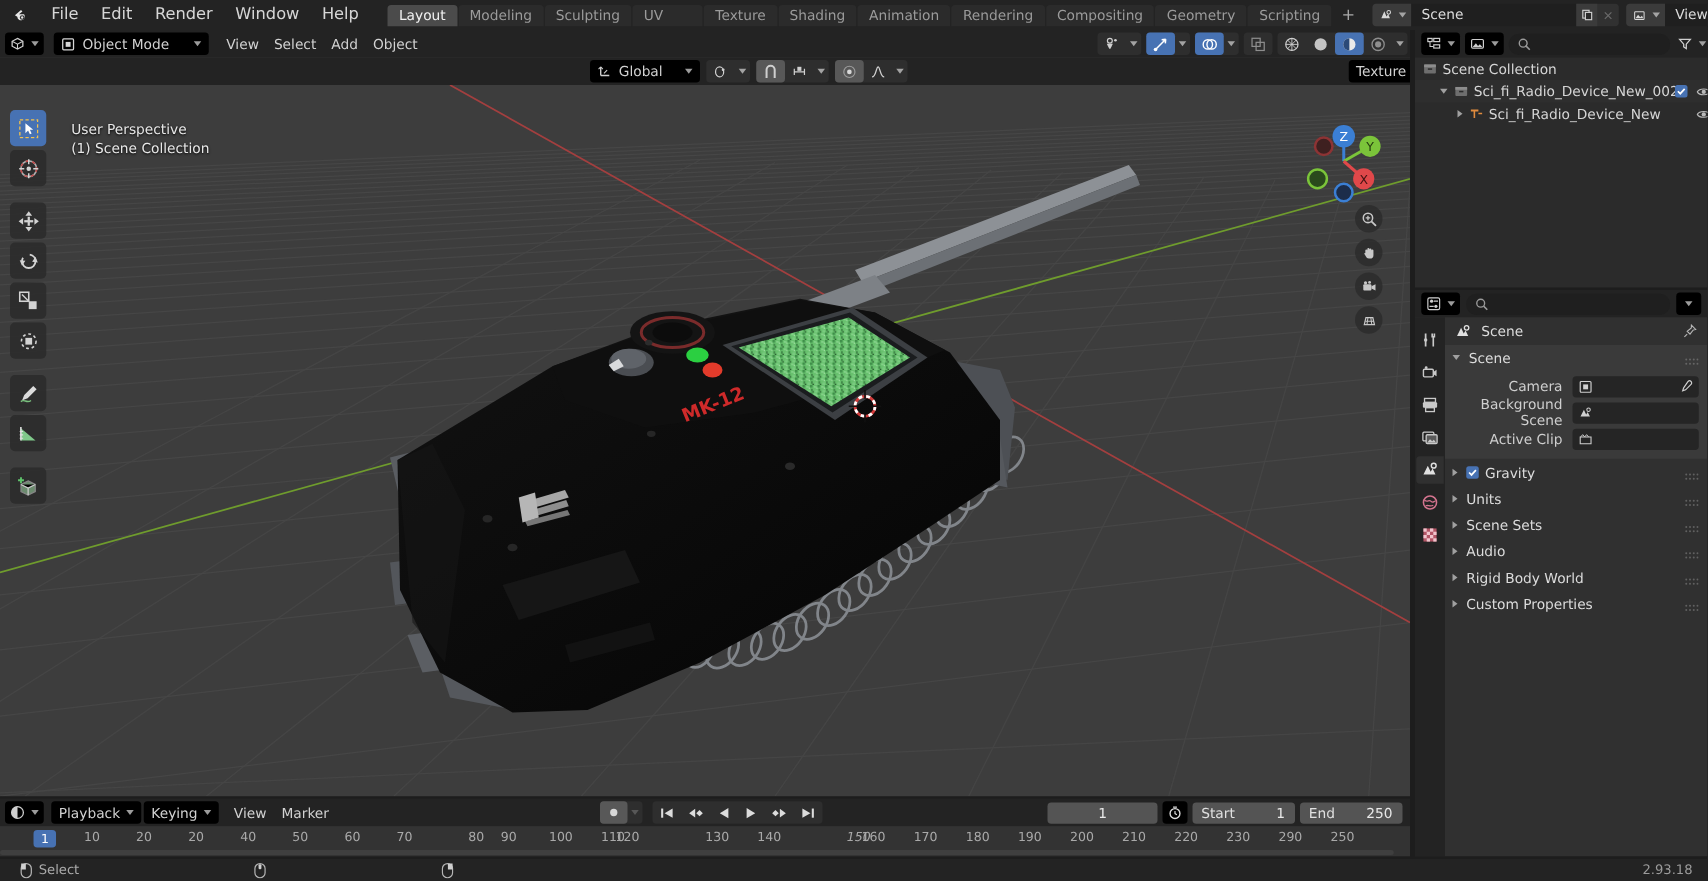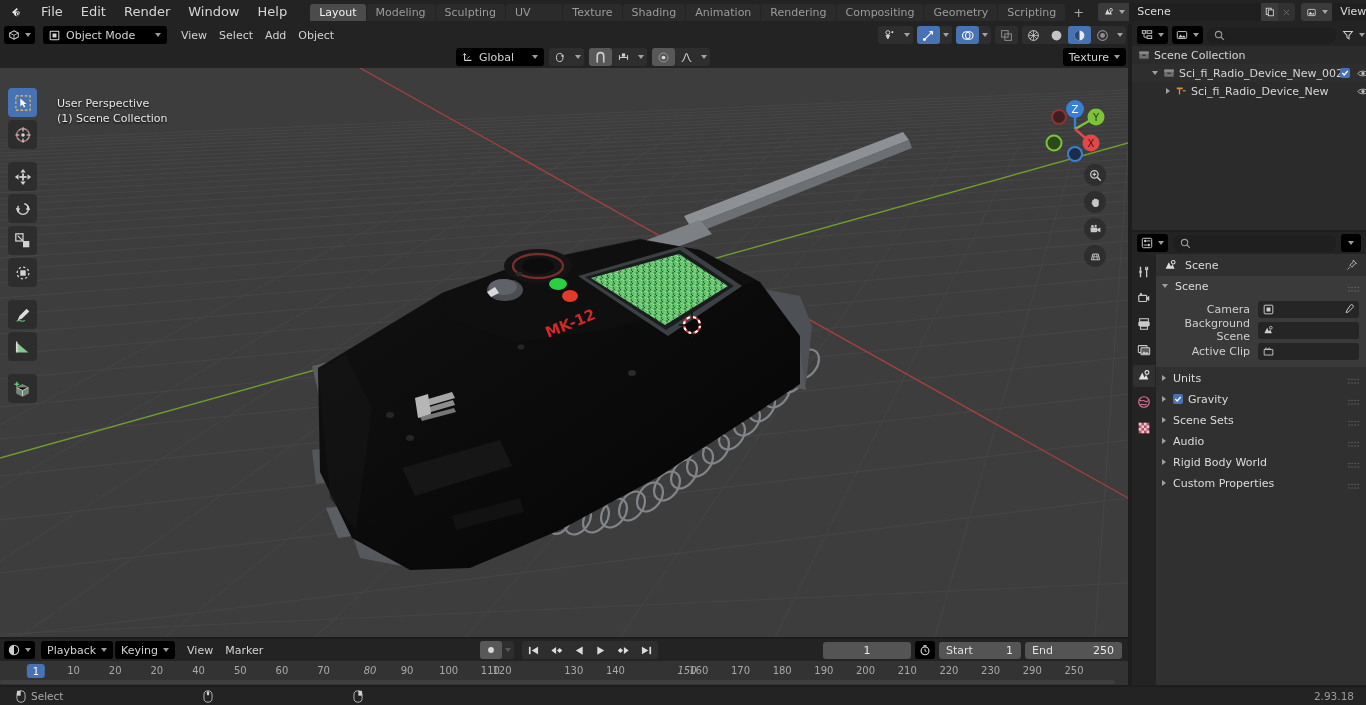--- a/index.html
+++ b/index.html
@@ -28,21 +28,21 @@
   #topbar-right{margin-left:auto;display:flex;align-items:center;padding-right:6px;}
   .idblock{display:flex;align-items:center;background:#2b2b2b;border-radius:3px;height:18px;margin-left:6px;}
   .idblock .pre{display:flex;align-items:center;padding:0 4px 0 5px;background:#3b3b3b;height:18px;border-radius:3px 0 0 3px;}
   .idname{background:#1f1f1f;height:18px;line-height:18px;padding:0 8px;font-size:11px;color:#dcdcdc;}
   .idbtn{width:17px;height:18px;display:flex;align-items:center;justify-content:center;background:#3b3b3b;}
   .idbtn.dim{opacity:.38;border-radius:0 3px 3px 0;}
 
   
   #view3d{position:absolute;left:0;top:24px;width:1128px;height:613px;background:#3d3d3d;overflow:hidden;}
   #v3dheader{position:absolute;left:0;top:0;width:1128px;height:22px;background:#232323;display:flex;align-items:center;padding:0 4px;z-index:6;}
-  #v3dheader2{position:absolute;left:0;top:22px;width:1128px;height:22px;background:#232323;display:flex;align-items:center;padding:0 4px;z-index:6;}
+  #v3dheader2{position:absolute;left:0;top:22px;width:1128px;height:22px;background:#232323;display:flex;align-items:center;padding:0 20px;z-index:6;}
   .hbtn{height:18px;display:flex;align-items:center;padding:0 6px;border-radius:3px;color:#d2d2d2;font-size:11px;background:transparent;}
   .hbtn.box{background:#000000;}
   .seg{display:flex;align-items:center;background:#2e2e2e;border-radius:3px;height:18px;}
   .seg > div{height:18px;display:flex;align-items:center;justify-content:center;padding:0 5px;}
   .seg > div.sel{background:#4772b3;border-radius:3px;}
   .seg > div.sel2{background:#585858;border-radius:3px;}
 
   
   #vp{position:absolute;left:0;top:44px;width:1128px;height:569px;}
   #vpcanvas{position:absolute;inset:0;}
@@ -900,42 +900,42 @@
                   <path d="M2 4.5 L4 2.2 L6 4.5 M6 4.5 L8 2.2 L10 4.5" stroke="#cfcfcf" stroke-width="1" fill="none"></path>
                 </svg>
             </span>
           </div>
         </div>
       </div>
 
       <div id="pr-panels">
           <div class="panel-head" style="margin-top: 1px;">
             <span class="tri" style="margin-right:7px"></span>
-            <span>Units</span>
+            <span class="cbx" style="margin-right:5px">
+              <svg width="8" height="8" viewBox="0 0 10 10">
+                <path d="M1.6 5 L4 7.4 L8.4 2.6" stroke="#fff" stroke-width="1.7" fill="none"></path>
+              </svg>
+            </span>
+            <span>Gravity</span>
             <span class="grip"><svg width="11" height="7" viewBox="0 0 11 7">
                 <g fill="#9a9a9a">
                   <circle cx="1" cy="1.5" r="0.8"></circle>
                   <circle cx="4" cy="1.5" r="0.8"></circle>
                   <circle cx="7" cy="1.5" r="0.8"></circle>
                   <circle cx="10" cy="1.5" r="0.8"></circle>
                   <circle cx="1" cy="5" r="0.8"></circle>
                   <circle cx="4" cy="5" r="0.8"></circle>
                   <circle cx="7" cy="5" r="0.8"></circle>
                   <circle cx="10" cy="5" r="0.8"></circle>
                 </g>
               </svg></span>
           </div>
           <div class="panel-head" style="margin-top: 1px;">
             <span class="tri" style="margin-right:7px"></span>
-            <span class="cbx" style="margin-right:5px">
-              <svg width="8" height="8" viewBox="0 0 10 10">
-                <path d="M1.6 5 L4 7.4 L8.4 2.6" stroke="#fff" stroke-width="1.7" fill="none"></path>
-              </svg>
-            </span>
-            <span>Gravity</span>
+            <span>Units</span>
             <span class="grip"><svg width="11" height="7" viewBox="0 0 11 7">
                 <g fill="#9a9a9a">
                   <circle cx="1" cy="1.5" r="0.8"></circle>
                   <circle cx="4" cy="1.5" r="0.8"></circle>
                   <circle cx="7" cy="1.5" r="0.8"></circle>
                   <circle cx="10" cy="1.5" r="0.8"></circle>
                   <circle cx="1" cy="5" r="0.8"></circle>
                   <circle cx="4" cy="5" r="0.8"></circle>
                   <circle cx="7" cy="5" r="0.8"></circle>
                   <circle cx="10" cy="5" r="0.8"></circle>
@@ -1091,37 +1091,37 @@
           <svg width="12" height="12" viewBox="0 0 14 14">
               <circle cx="7" cy="8" r="4.6" fill="none" stroke="#dcdcdc" stroke-width="1.3"></circle>
               <path d="M7 5.5 L7 8 L8.8 9" stroke="#dcdcdc" stroke-width="1.1" fill="none"></path>
               <path d="M5.2 2 L8.8 2" stroke="#dcdcdc" stroke-width="1.3"></path>
             </svg>
         </div>
         <div class="numpair" style="width:82px">
           <span class="lb">Start</span>
           <span class="vl" style="margin-left:auto">1</span>
         </div>
-        <div class="numpair" style="width:97px">
+        <div class="numpair" style="width:82px">
           <span class="lb">End</span>
           <span class="vl" style="margin-left:auto">250</span>
         </div>
       </div>
     </div>
 
     <div id="tlruler">
       <div id="ticks">
           <div class="tick" style="left: 73.5176px;">10</div>
           <div class="tick" style="left: 115.204px;">20</div>
           <div class="tick" style="left: 156.89px;">20</div>
           <div class="tick" style="left: 198.576px;">40</div>
           <div class="tick" style="left: 240.263px;">50</div>
           <div class="tick" style="left: 281.949px;">60</div>
           <div class="tick" style="left: 323.635px;">70</div>
-          <div class="tick" style="left: 370px; font-style: italic;">80</div>
+          <div class="tick" style="left: 381px;">80</div>
           <div class="tick" style="left: 407.008px;">90</div>
           <div class="tick" style="left: 448.694px;">100</div>
           <div class="tick" style="left: 490.38px;">110</div>
           <div class="tick" style="left: 502px;">120</div>
           <div class="tick" style="left: 573.753px;">130</div>
           <div class="tick" style="left: 615.439px;">140</div>
           <div class="tick" style="left: 687px; font-style: italic;">150</div>
           <div class="tick" style="left: 698.812px;">160</div>
           <div class="tick" style="left: 740.498px;">170</div>
           <div class="tick" style="left: 782.184px;">180</div>

